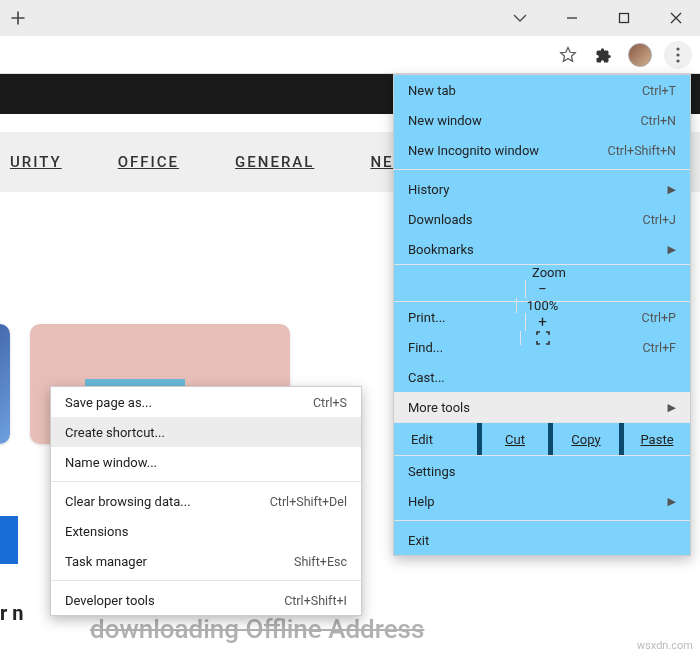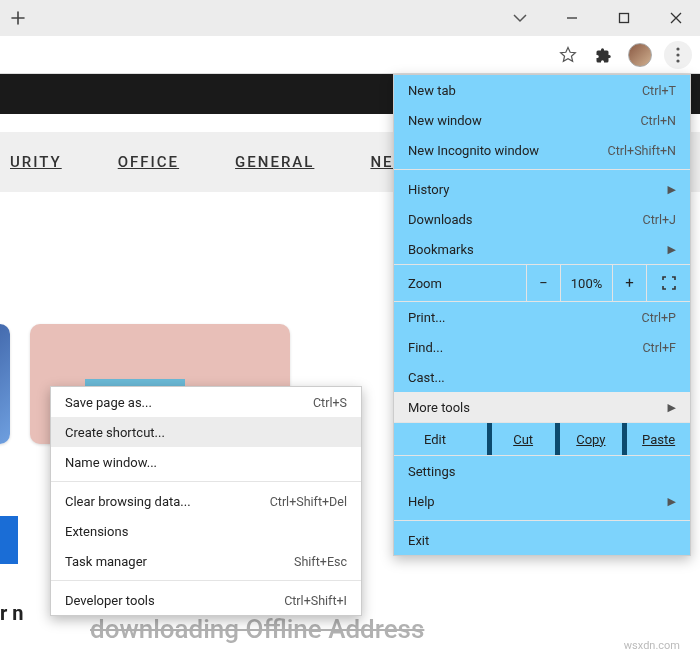--- a/index.html
+++ b/index.html
@@ -37,39 +37,39 @@
 
     
     .menu { position: absolute; top: 74px; right: 9px; width: 298px; background: #7dd3fc; border: 1px solid #ccc; box-shadow: 0 4px 12px rgba(0,0,0,.25); font-size: 13px; color: #222; }
     .menu-row { display: flex; align-items: center; height: 30px; padding: 0 14px; }
     .menu-row.highlight { background: #ececec; }
     .menu-label { flex: 1; }
     .menu-short { color: #555; font-size: 12.5px; }
     .menu-arrow { width: 14px; text-align: right; color: #555; font-size: 11px; }
     .menu-sep { height: 1px; background: #e4e4e4; margin: 4px 0; }
 
-    .zoom-row { display: flex; align-items: center; height: 38px; border-top:1px solid #e4e4e4; border-bottom:1px solid #e4e4e4; }
+    .zoom-row { display: flex; align-items: center; height: 38px; border-top:1px solid #e4e4e4; border-bottom:1px solid #e4e4e4;flex-direction:column; }
     .zoom-row .zlabel { flex:1; padding-left:14px; }
     .zoom-row .zbtn { width: 34px; text-align: center; border-left:1px solid #e4e4e4; height:100%; display:flex; align-items:center; justify-content:center; font-size:15px; }
     .zoom-row .zval { width: 52px; text-align:right; border-left:1px solid #e4e4e4; height:100%; display:flex; align-items:center; justify-content:center; }
     .zoom-row .zfull { width: 44px; border-left:1px solid #e4e4e4; height:100%; display:flex; align-items:center; justify-content:center; }
 
     .edit-row { display:flex; align-items:center; height:34px; border-top:1px solid #e4e4e4; border-bottom:1px solid #e4e4e4; }
-    .edit-row .elabel { flex:1; padding-left:30px; }
+    .edit-row .elabel { flex:1; padding-left:17px; }
     .edit-row .ebtn { flex:1; text-align:center; border-left:5px solid #0c4a6e; height:100%; display:flex; align-items:center; justify-content:center;text-decoration:underline; }
 
     .watermark-logo { position: absolute; top: 288px; right: 120px; font-size: 13px; color: #888; display:flex; align-items:center; gap:4px; pointer-events:none; }
     .watermark-logo .box { width:14px; height:14px; background:#3b82d6; border-radius:2px; }
 
     
     .submenu { position: absolute; top: 386px; left: 50px; width: 312px; background:#fff; border:1px solid #ccc; box-shadow: 0 4px 12px rgba(0,0,0,.28); font-size:13px; color:#222; }
     .submenu .menu-row { height: 30px; }
     .submenu .highlight { background:#ececec; }
 
-    .wmtext { position:absolute; right:20px; bottom:3px; font-size:11px; color:#bbb; }
+    .wmtext { position:absolute; right:7px; bottom:3px; font-size:11px; color:#bbb; }
   </style>
 </head>
 <body>
 
 <div class="titlebar">
   <div class="titlebar-left">
     <div class="newtab-plus">
       <svg width="14" height="14" viewBox="0 0 14 14">
           <path d="M7 1v12M1 7h12" stroke="#444" stroke-width="1.6" stroke-linecap="round"></path>
         </svg>

